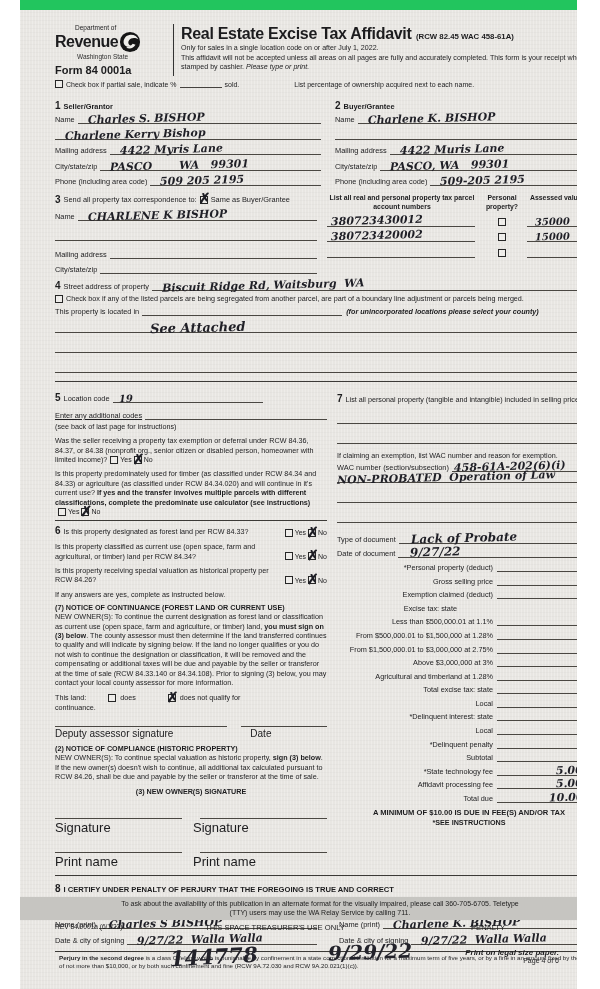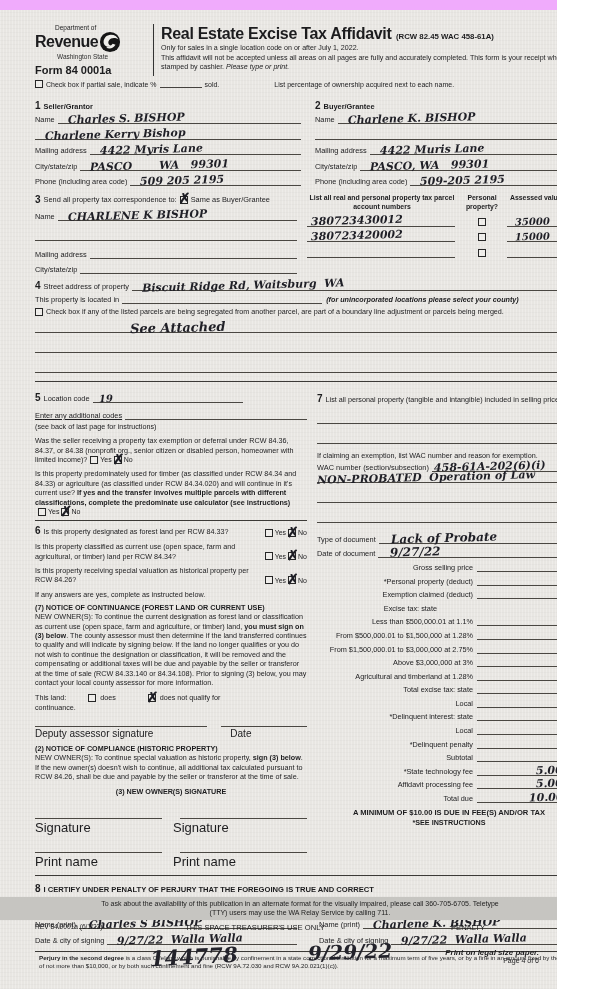--- a/index.html
+++ b/index.html
@@ -1,18 +1,18 @@
 <!DOCTYPE html>
 <html><head>
 <meta charset="utf-8">
 <style>
   * { margin:0; padding:0; box-sizing:border-box; }
   body { margin:0; background:#fff; }
-  .page { position:relative; width:557px; height:989px; background:#f0abfc; overflow:hidden;
-          font-family:"Liberation Sans", sans-serif; color:#1c1c1e; }
+  .page { position:relative; width:557px; height:989px; background:#22c55e; overflow:hidden;
+          font-family:"Liberation Sans", sans-serif; color:#1c1c1e;margin-left:20px; }
   .scan { position:absolute; left:0; top:10px; width:600px; height:979px; background:#e8e6e2;
           background-image:repeating-linear-gradient(0deg, rgba(0,0,0,0.02) 0 1px, transparent 1px 4px),
                            repeating-linear-gradient(90deg, rgba(255,255,255,0.25) 0 1px, transparent 1px 3px); }
   .content { position:absolute; left:35px; top:24px; width:546px; }
 
   
   .hdr { display:flex; }
   .hdr-left { width:116px; flex:none; }
   .dept-of { font-size:6.5px; margin-left:20px; }
   .brandrow { display:flex; align-items:center; gap:1px; }
@@ -263,29 +263,29 @@
     </div>
 
     <div style="margin-top:6px;">
       <div class="field">
           <span class="secnum">4</span>
           <span class="lbl">Street address of property</span>
           <span class="line">
             <span class="hw hw-lg">Biscuit Ridge Rd, Waitsburg  WA</span>
           </span>
         </div>
+      <div class="field" style="margin-top:3px;align-items:center;">
+          <span class="cb" style="margin-right:3px;"></span>
+          <span style="font-size:7.2px;">Check box if any of the listed parcels are being segregated from another parcel, are part of a boundary line adjustment or parcels being merged.</span>
+        </div>
       <div class="field" style="margin-top:2px;">
         <span class="lbl">This property is located in</span>
         <span class="line" style="max-width:200px;"></span>
         <span style="font-size:7.2px;font-weight:bold;font-style:italic;padding-left:4px;white-space:nowrap;">(for unincorporated locations please select your county)</span>
       </div>
-      <div class="field" style="margin-top:3px;align-items:center;">
-          <span class="cb" style="margin-right:3px;"></span>
-          <span style="font-size:7.2px;">Check box if any of the listed parcels are being segregated from another parcel, are part of a boundary line adjustment or parcels being merged.</span>
-        </div>
       <div class="field" style="margin-top:6px;">
           <span class="line">
             <span class="hw" style="font-size:13px;position:absolute;left:95px;bottom:-3px;">See Attached</span>
           </span>
         </div>
       <div class="field" style="margin-top:9px;">
           <span class="line"></span>
         </div>
       <div class="field" style="margin-top:9px;">
           <span class="line"></span>
@@ -425,25 +425,25 @@
           </div>
         <div class="field" style="margin-top:3px;">
             <span class="lbl">Date of document</span>
             <span class="line">
               <span class="hw" style="font-size:12px;position:absolute;left:12px;bottom:-2px;">9/27/22</span>
             </span>
           </div>
 
         <div>
           <div class="trow">
+              <span class="tlbl">*Personal property (deduct)</span>
+              <span class="tline"></span>
+            </div>
+          <div class="trow">
               <span class="tlbl">Gross selling price</span>
-              <span class="tline"></span>
-            </div>
-          <div class="trow">
-              <span class="tlbl">*Personal property (deduct)</span>
               <span class="tline"></span>
             </div>
           <div class="trow">
               <span class="tlbl">Exemption claimed (deduct)</span>
               <span class="tline"></span>
             </div>
           <div class="trow">
               <span class="tlbl" style="padding-right:40px;">Excise tax: state</span>
               <span class="tline nol"></span>
             </div>

